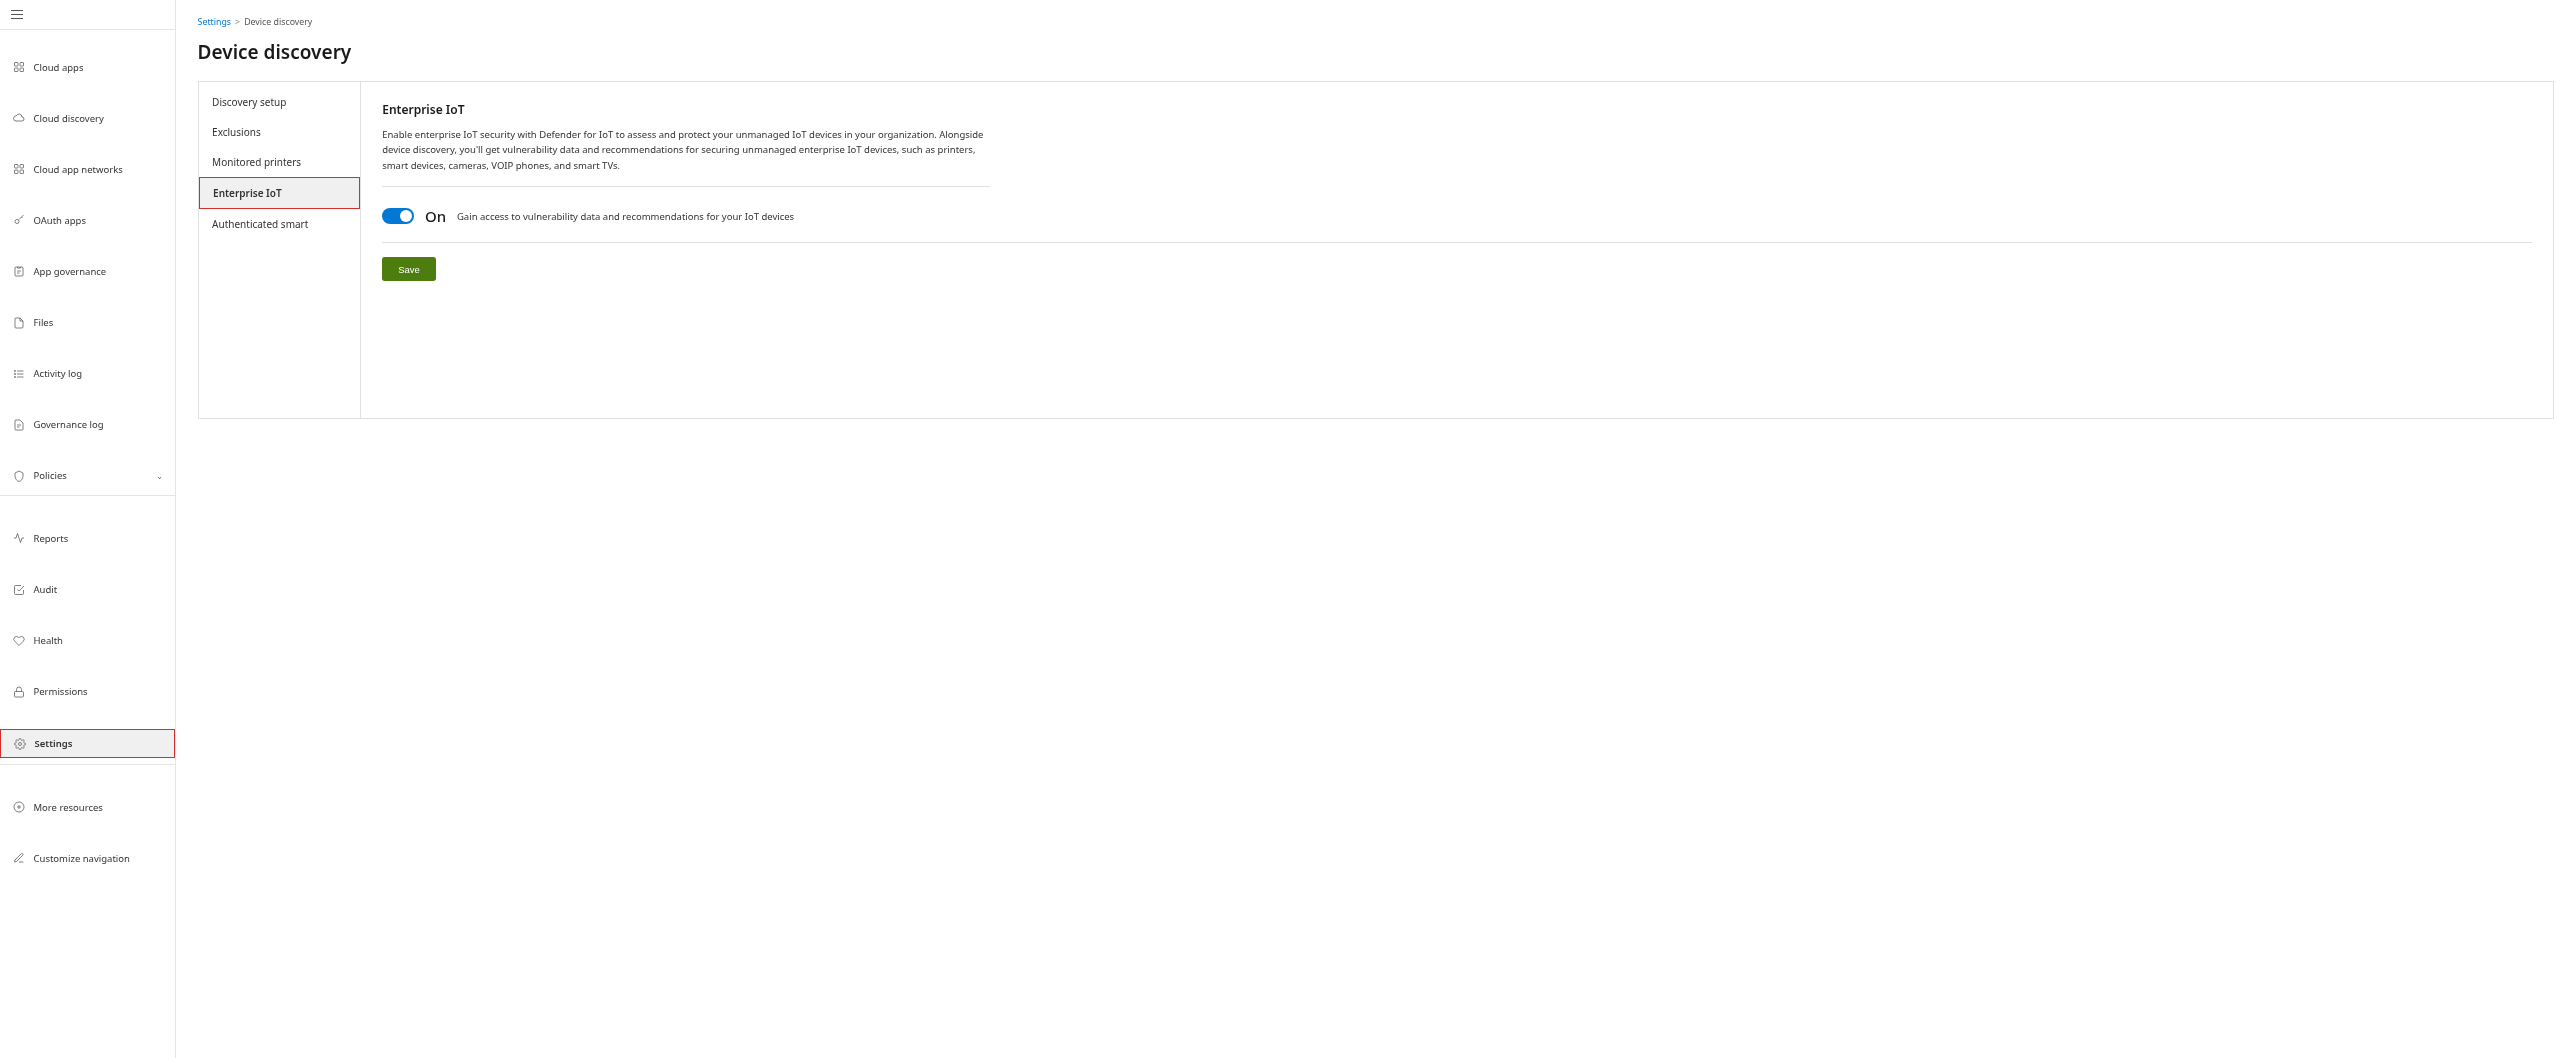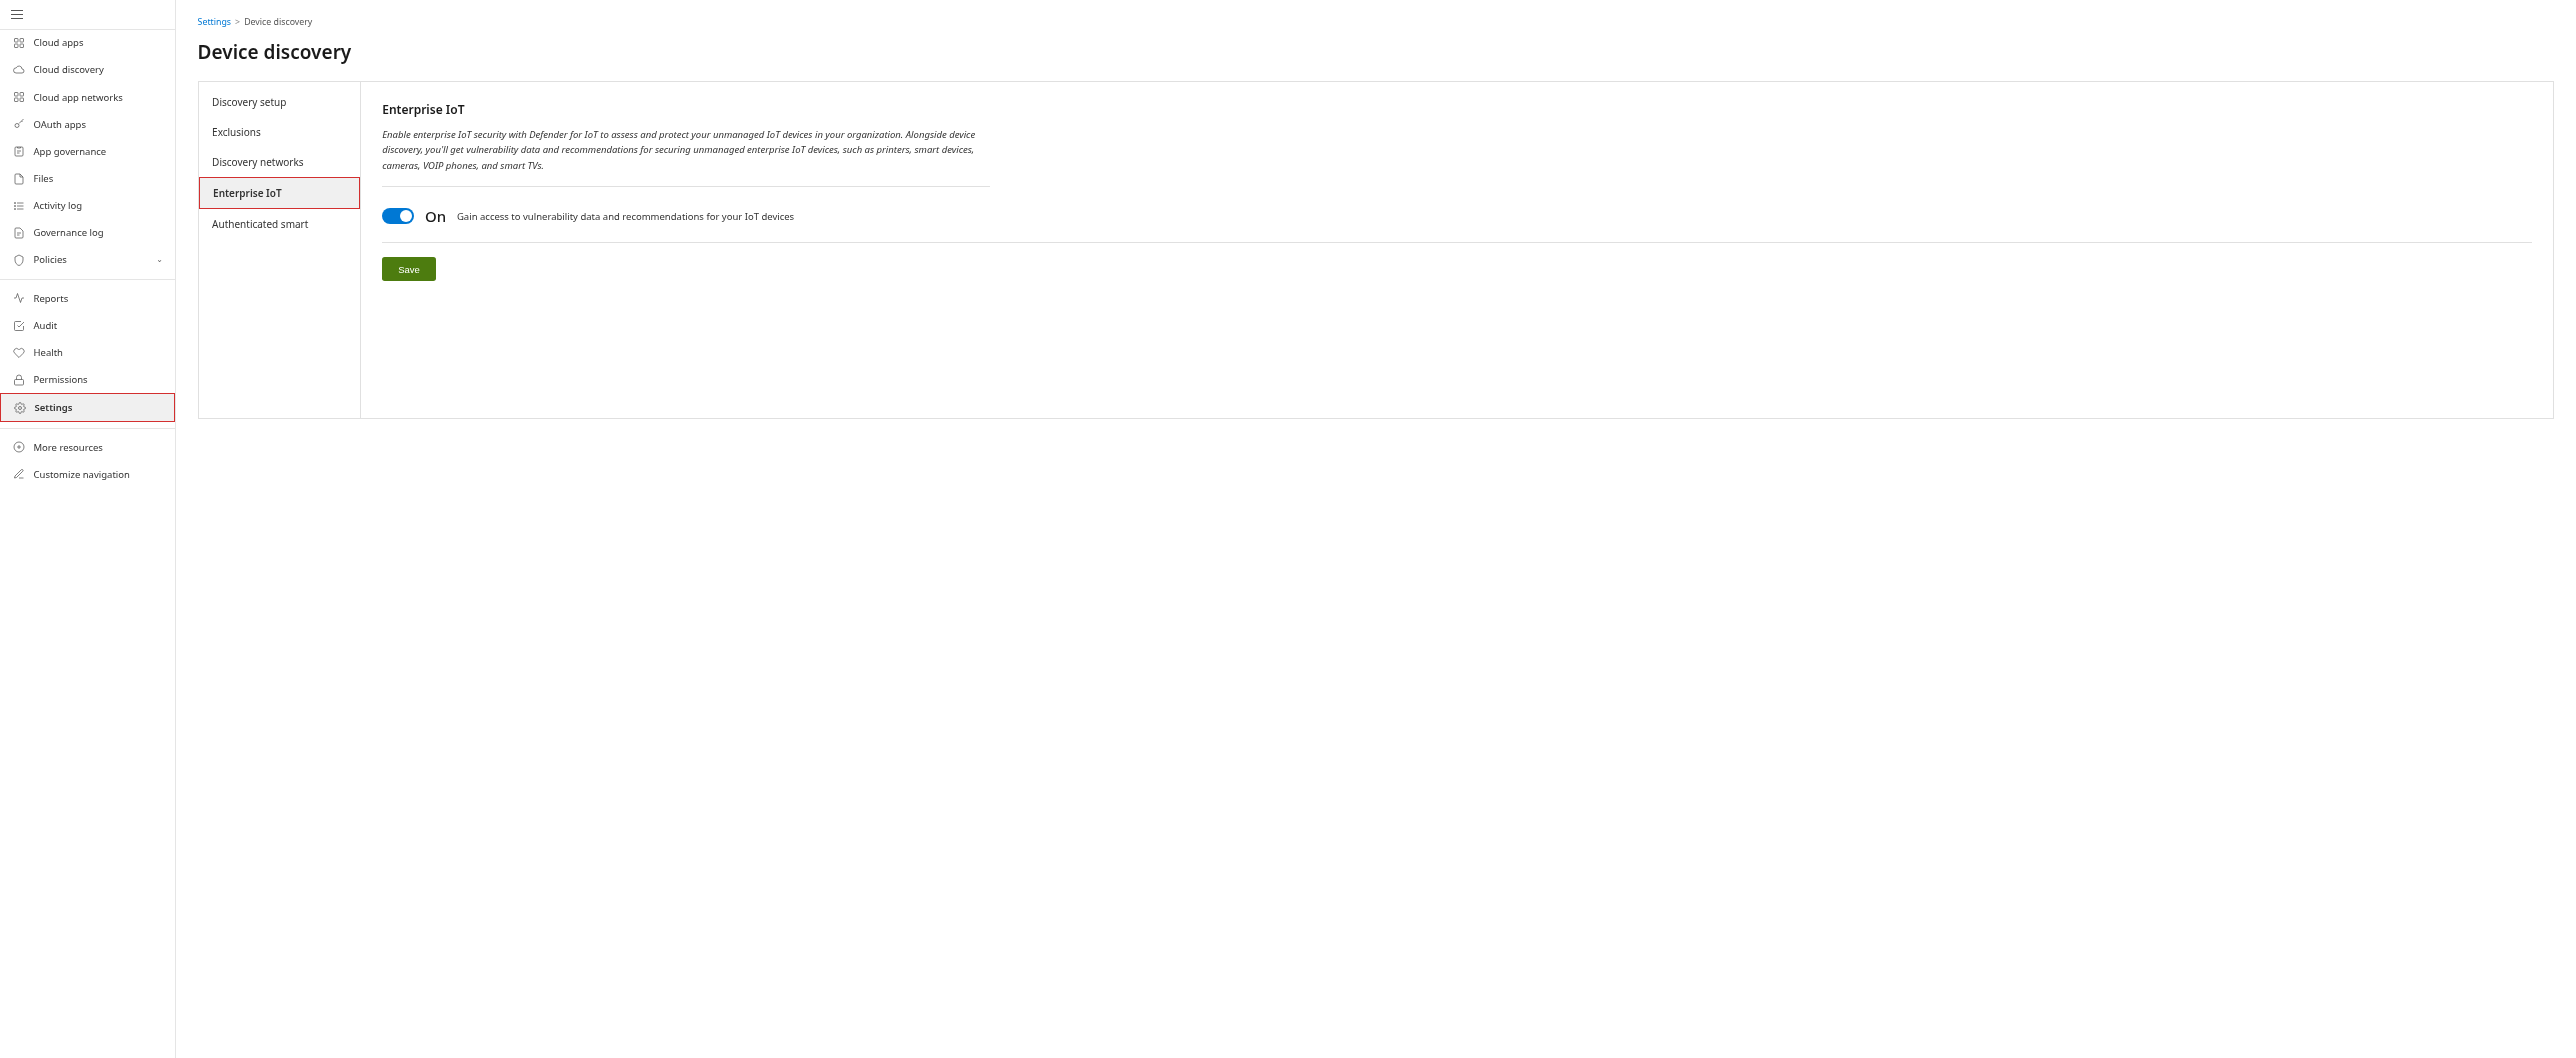--- a/index.html
+++ b/index.html
@@ -42,27 +42,28 @@
     }
     .hamburger-icon span {
       display: block;
       width: 12px;
       height: 1.4px;
       background: #555;
     }
 
     .sidebar-item {
       display: flex;
-      align-items: flex-start;
+      align-items: center;
       gap: 8px;
       padding: 6.8px 12px;
       cursor: pointer;
       color: #333;
       font-size: 9.5px;
       position: relative;
+      margin-top: 24px;
     }
     .sidebar-item.active {
       background: #f0f0f0;
       font-weight: 600;
       border: 1.4px solid #d32f2f;
     }
     .sidebar-item .icon {
       width: 13.5px;
       height: 13.5px;
       display: flex;
@@ -161,21 +162,20 @@
     }
 
     .detail-description {
       font-size: 9.5px;
       color: #333;
       line-height: 1.6;
       max-width: 608px;
       margin-bottom: 19px;
       padding-bottom: 13.5px;
       border-bottom: 0.7px solid #e0e0e0;
-      font-style: italic;
     }
 
     .toggle-row {
       display: flex;
       align-items: center;
       gap: 10.8px;
       margin-bottom: 16px;
     }
 
     
@@ -444,21 +444,21 @@
     <div class="panel">
 
       <div class="sub-nav">
         <div class="sub-nav-item">
           <span>Discovery setup</span>
         </div>
         <div class="sub-nav-item">
           <span>Exclusions</span>
         </div>
         <div class="sub-nav-item">
-          <span>Discovery networks</span>
+          <span>Monitored printers</span>
         </div>
         <div class="sub-nav-item active">
           <span>Enterprise IoT</span>
         </div>
         <div class="sub-nav-item">
           <span>Authenticated smart</span>
         </div>
       </div>
 
       <div class="detail-panel">

